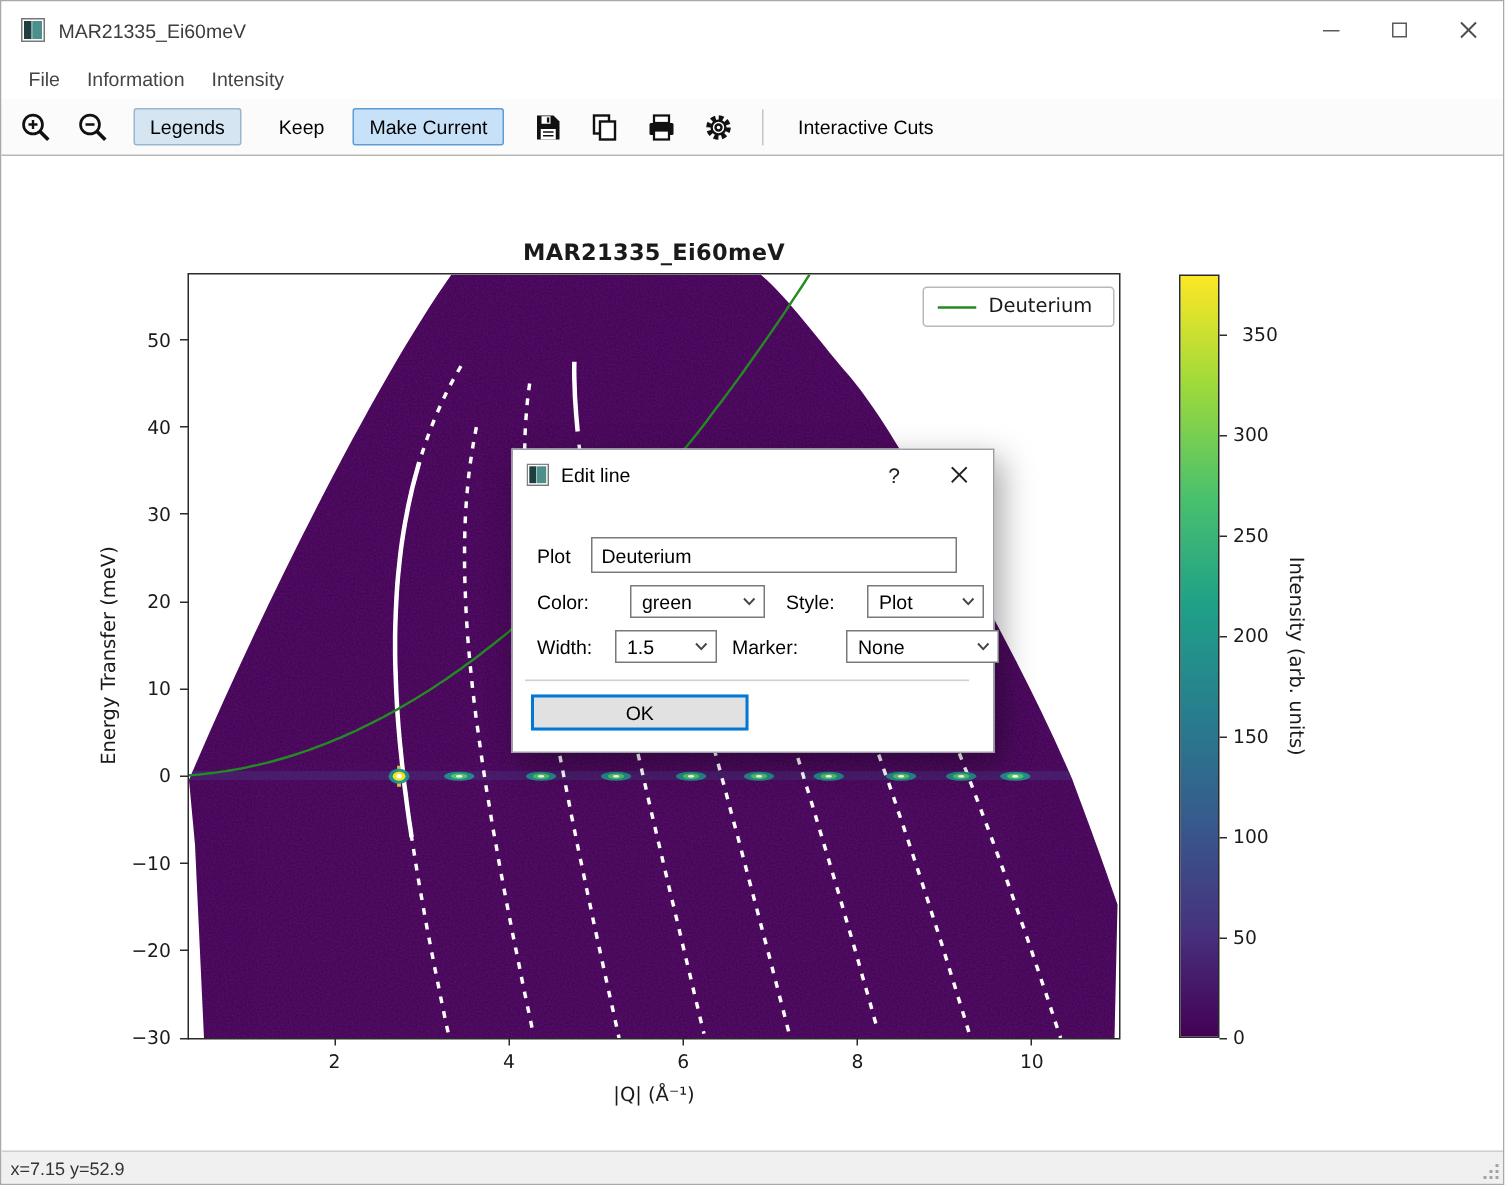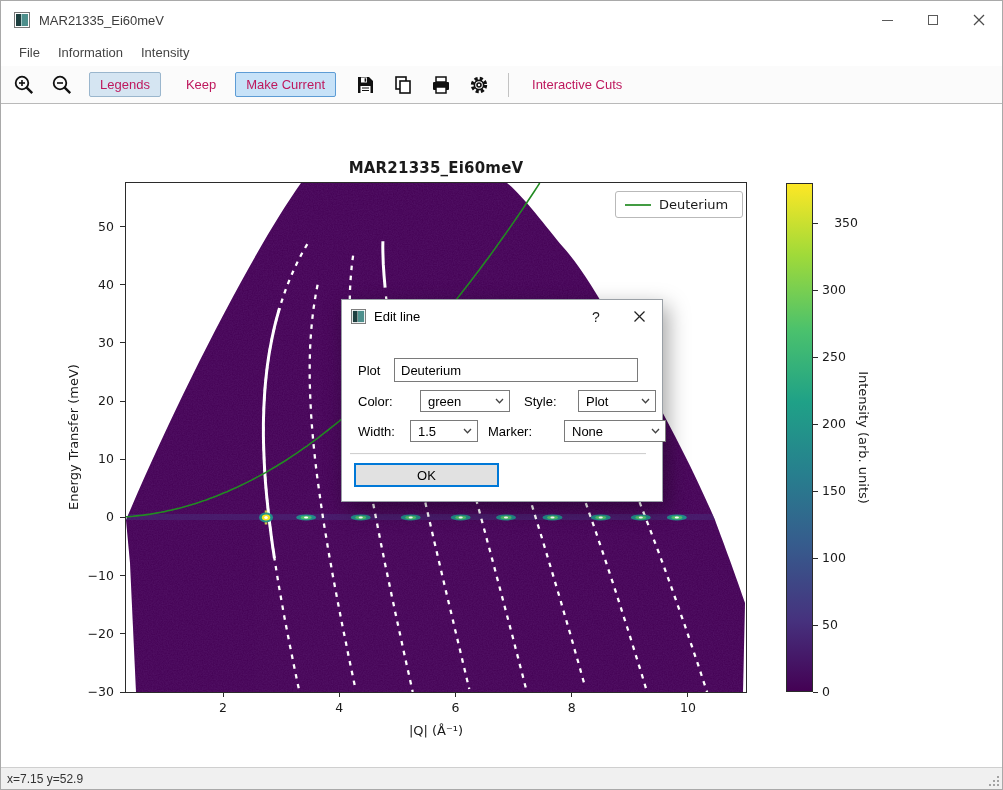--- a/index.html
+++ b/index.html
@@ -16,21 +16,21 @@
   .min-glyph{width:11px;height:1px;background:#5a5a5a}
   .max-glyph{width:10px;height:10px;border:1px solid #5a5a5a}
 
   
   .menubar{position:absolute;top:38px;left:0;right:0;height:27px;display:flex;align-items:center;padding-left:9px;background:#fff}
   .menu-item{font-size:13px;color:#454545;padding:3px 9px;cursor:default}
 
   
   .toolbar{position:absolute;top:65px;left:0;right:0;height:38px;display:flex;align-items:center;padding:0 8px;background:#fbfbfb;border-bottom:1px solid #b9b9b9}
   .tool-icon-btn{width:30px;height:30px;display:flex;align-items:center;justify-content:center;background:transparent;border:none;cursor:pointer;flex:0 0 auto}
-  .tool-text-btn{font-size:13px;color:#be185d;padding:4px 10px;background:transparent;border:1px solid transparent;cursor:pointer;font-family:inherit;white-space:nowrap}
+  .tool-text-btn{font-size:13px;color:#000000;padding:4px 10px;background:transparent;border:1px solid transparent;cursor:pointer;font-family:inherit;white-space:nowrap}
   .btn-legends{background:#d5e5f2;border:1px solid #9ab6cd;border-radius:2px;margin-left:12px}
   .btn-keep{margin-left:14px}
   .btn-make-current{background:#c7e2f8;border:1px solid #5d9cd5;border-radius:2px;margin-left:8px}
   .icon-group{margin-left:14px;display:flex;gap:8px}
   .tool-sep{width:1px;height:24px;background:#c3c3c3;margin:0 12px 0 14px}
 
   
   .plot-area{position:absolute;top:103px;left:0;width:1001px;height:665px;background:#fff;font-family:"DejaVu Sans",sans-serif;color:#1a1a1a}
   .plot-title{position:absolute;left:125px;top:55px;width:620px;text-align:center;font-size:15px;font-weight:bold;letter-spacing:.2px}
   #heatmap-svg{position:absolute;left:125px;top:79px;width:620px;height:509px}
@@ -272,21 +272,21 @@
       <div class="tick-label" style="position: absolute; left: 821px; top: 445.053px; width: 36px; text-align: left;">100</div>
       <div class="tick-mark" style="position: absolute; left: 812px; top: 386.579px; width: 5px; height: 1px; background: rgb(43, 43, 43);"></div>
       <div class="tick-label" style="position: absolute; left: 821px; top: 378.079px; width: 36px; text-align: left;">150</div>
       <div class="tick-mark" style="position: absolute; left: 812px; top: 319.605px; width: 5px; height: 1px; background: rgb(43, 43, 43);"></div>
       <div class="tick-label" style="position: absolute; left: 821px; top: 311.105px; width: 36px; text-align: left;">200</div>
       <div class="tick-mark" style="position: absolute; left: 812px; top: 252.632px; width: 5px; height: 1px; background: rgb(43, 43, 43);"></div>
       <div class="tick-label" style="position: absolute; left: 821px; top: 244.132px; width: 36px; text-align: left;">250</div>
       <div class="tick-mark" style="position: absolute; left: 812px; top: 185.658px; width: 5px; height: 1px; background: rgb(43, 43, 43);"></div>
       <div class="tick-label" style="position: absolute; left: 821px; top: 177.158px; width: 36px; text-align: left;">300</div>
       <div class="tick-mark" style="position: absolute; left: 812px; top: 118.684px; width: 5px; height: 1px; background: rgb(43, 43, 43);"></div>
-      <div class="tick-label" style="position: absolute; left: 821px; top: 110.184px; width: 36px; text-align: right;">350</div>
+      <div class="tick-label" style="position: absolute; left: 821px; top: 110.184px; width: 36px; text-align: center;">350</div>
     </div>
 
   <div class="dialog">
     <div class="dlg-titlebar">
       <svg class="dlg-icon" viewBox="0 0 16 16">
         <rect x="0.5" y="0.5" width="15" height="15" fill="#ffffff" stroke="#777"></rect>
         <rect x="2" y="2" width="5" height="12" fill="#1d3f3f"></rect>
         <rect x="7.5" y="2" width="6.5" height="12" fill="#4d8f8c"></rect>
       </svg>
       <span class="dlg-title">Edit line</span>

